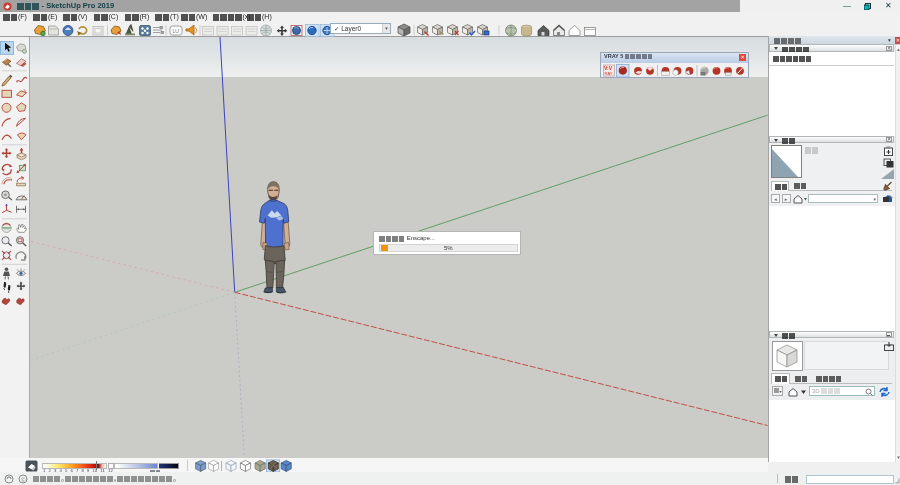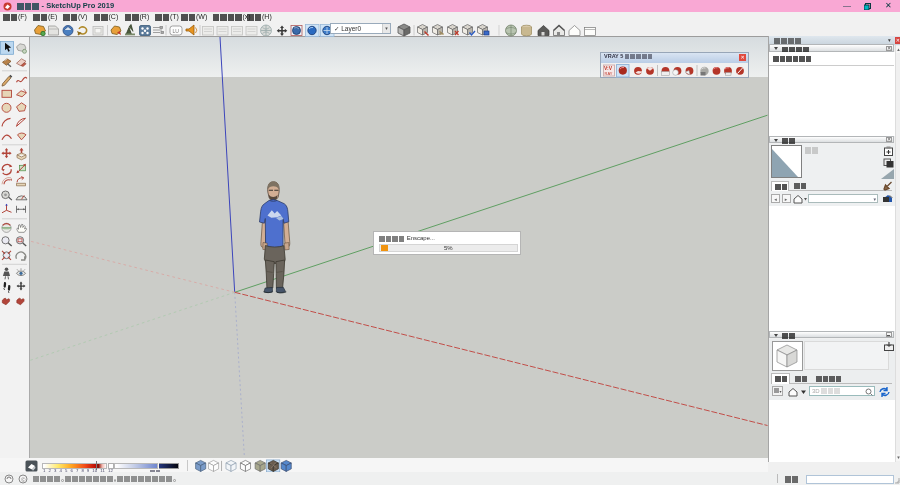--- a/index.html
+++ b/index.html
@@ -5,21 +5,21 @@
 html,body{width:900px;height:485px;overflow:hidden;font-family:"Liberation Sans",sans-serif;background:#f0f0f0}
 .abs{position:absolute}
 
 .k{display:inline-block;vertical-align:top;background:currentColor;opacity:.78;margin-right:1px}
 .k7{width:6.5px;height:7px;margin-top:0.5px}
 .k65{width:6px;height:6.5px;margin-top:0.5px}
 .k6{width:5.5px;height:6px;margin-top:0.5px}
 .k5{width:4.7px;height:5px;margin-top:0.5px}
 .dot{display:inline-block;vertical-align:bottom;width:2.5px;height:2.5px;border:0.8px solid currentColor;border-radius:50%;opacity:.6;margin:0 1px 0.5px 0}
 
-#titlebar{position:absolute;left:0;top:0;width:900px;height:11.5px;background:#f9a8d4}
+#titlebar{position:absolute;left:0;top:0;width:740px;height:11.5px;background:#a3a3a3}
 #titlebar .ttl{position:absolute;left:17px;top:2px;font-size:7.5px;font-weight:bold;color:#0e3d44;line-height:8px}
 
 #menubar{position:absolute;left:0;top:11.5px;width:900px;height:10px;background:#f1f1f1;font-size:7px;color:#222}
 .mi{position:absolute;top:1.5px;line-height:8px}
 
 #toolbar{position:absolute;left:0;top:21.5px;width:900px;height:15px;background:#f1f1f1;border-bottom:1px solid #9c9c9c}
 
 #leftstrip{position:absolute;left:0;top:37px;width:30px;height:420.5px;background:#f2f2f2;border-right:1px solid #aaa}
 
 #canvas{position:absolute;left:30px;top:37px;width:737.5px;height:420.5px;background:#cbccc8;overflow:hidden}

